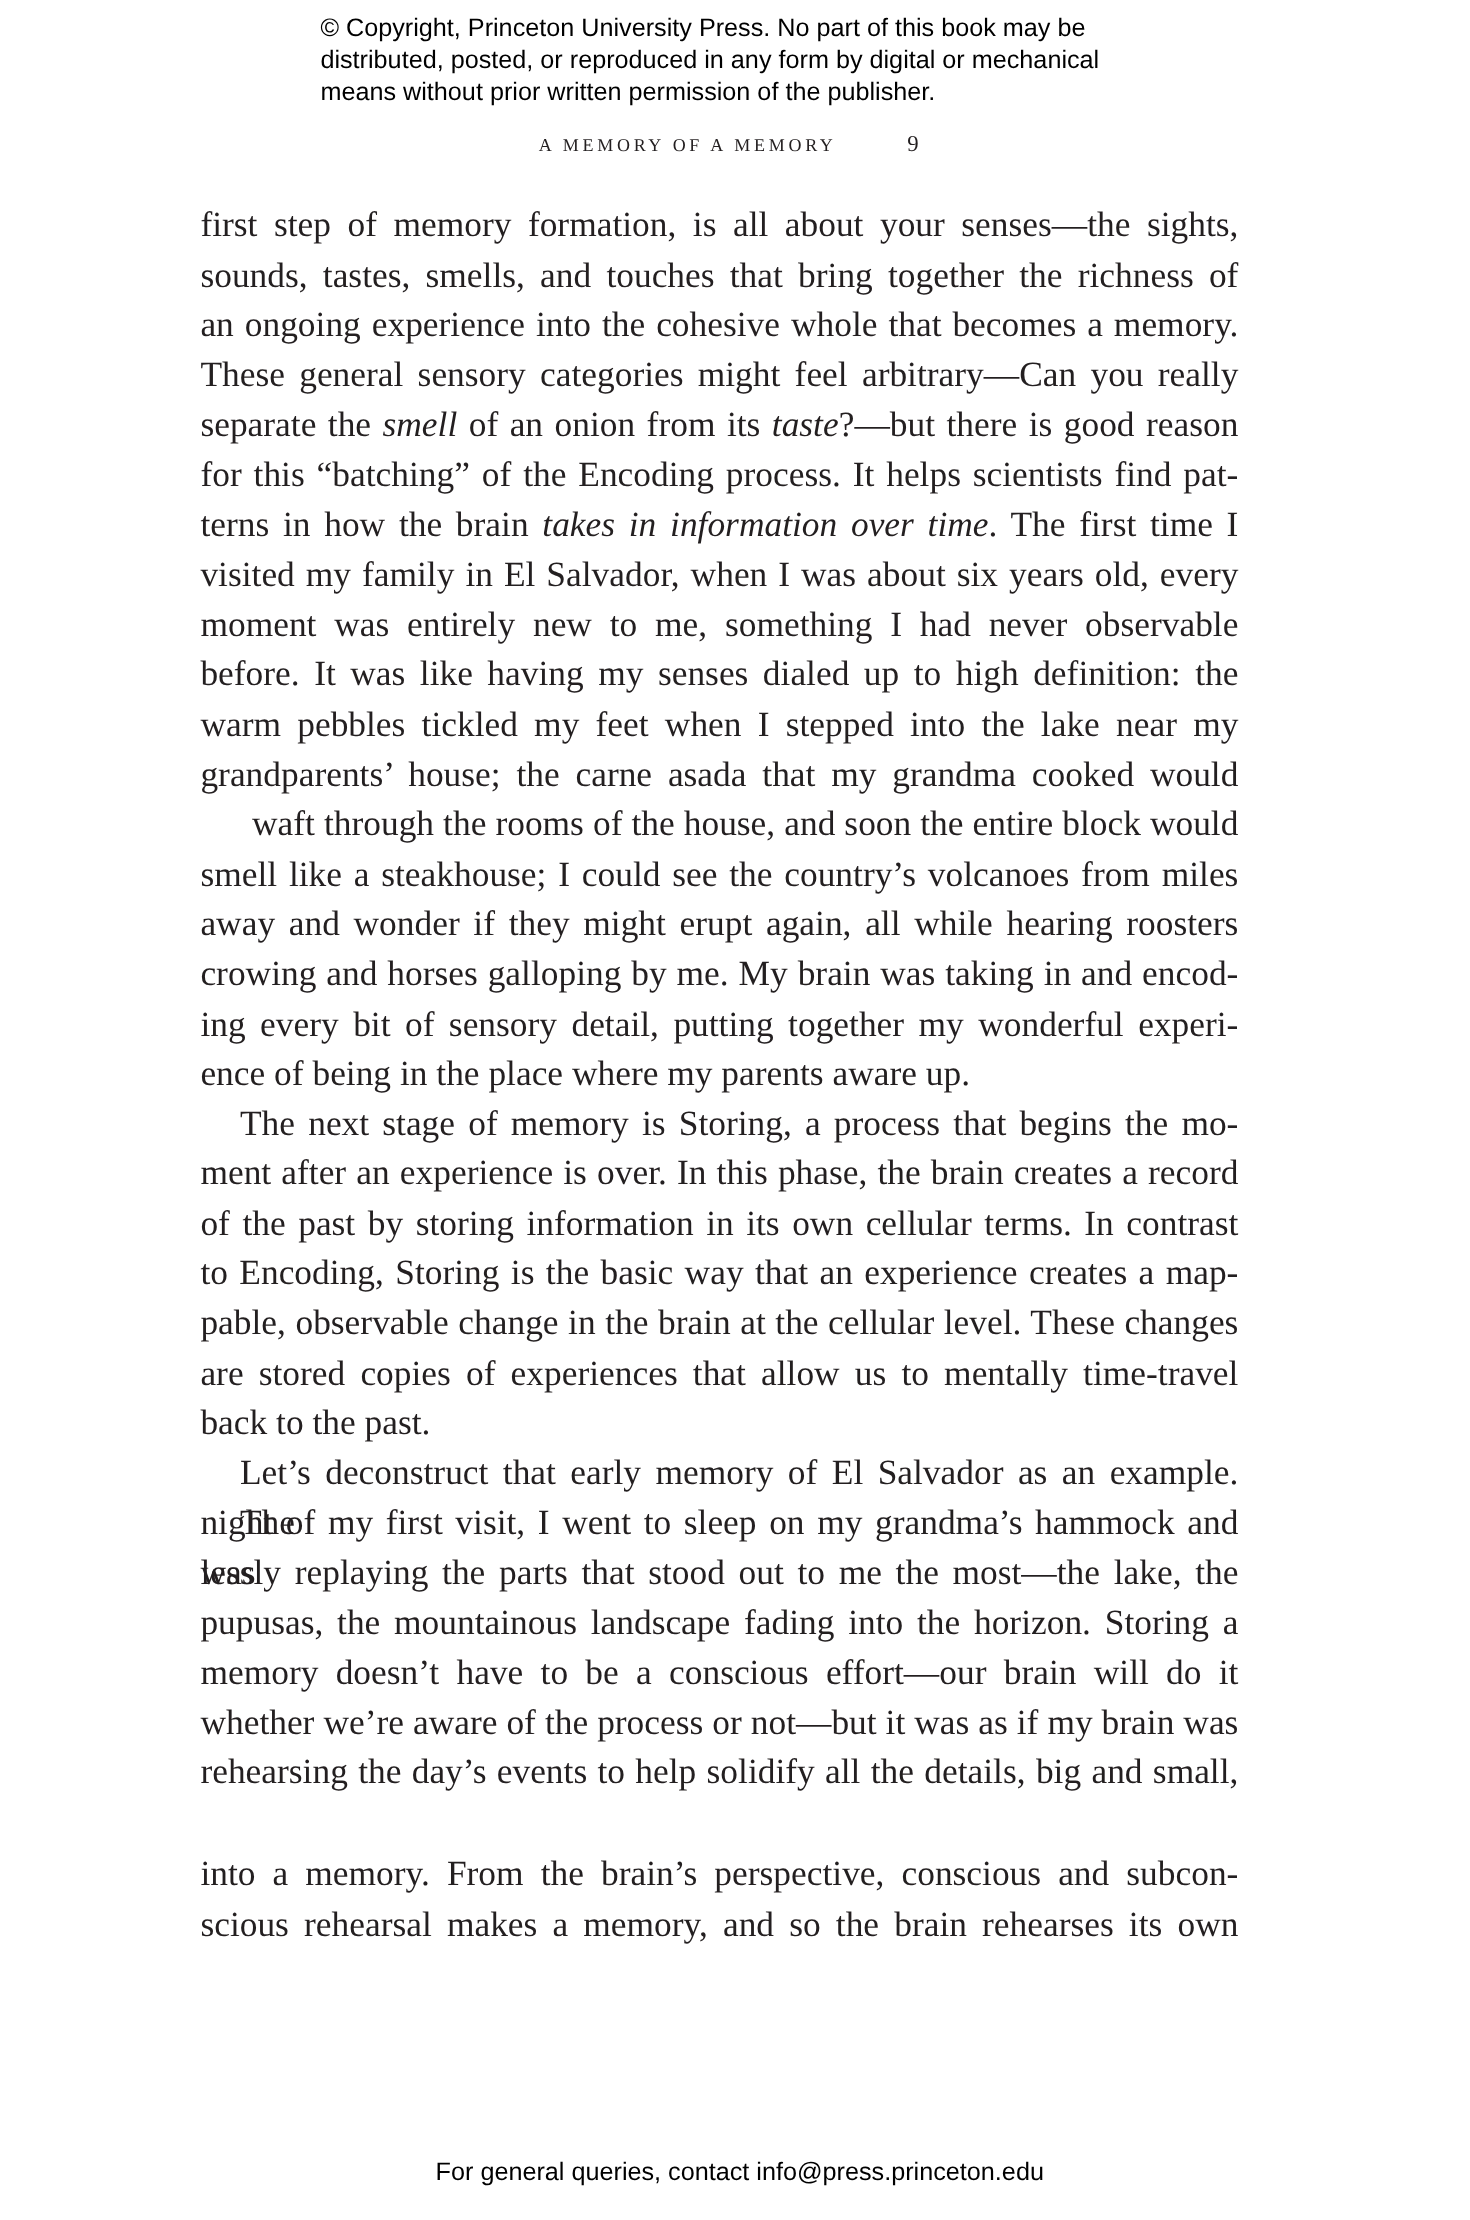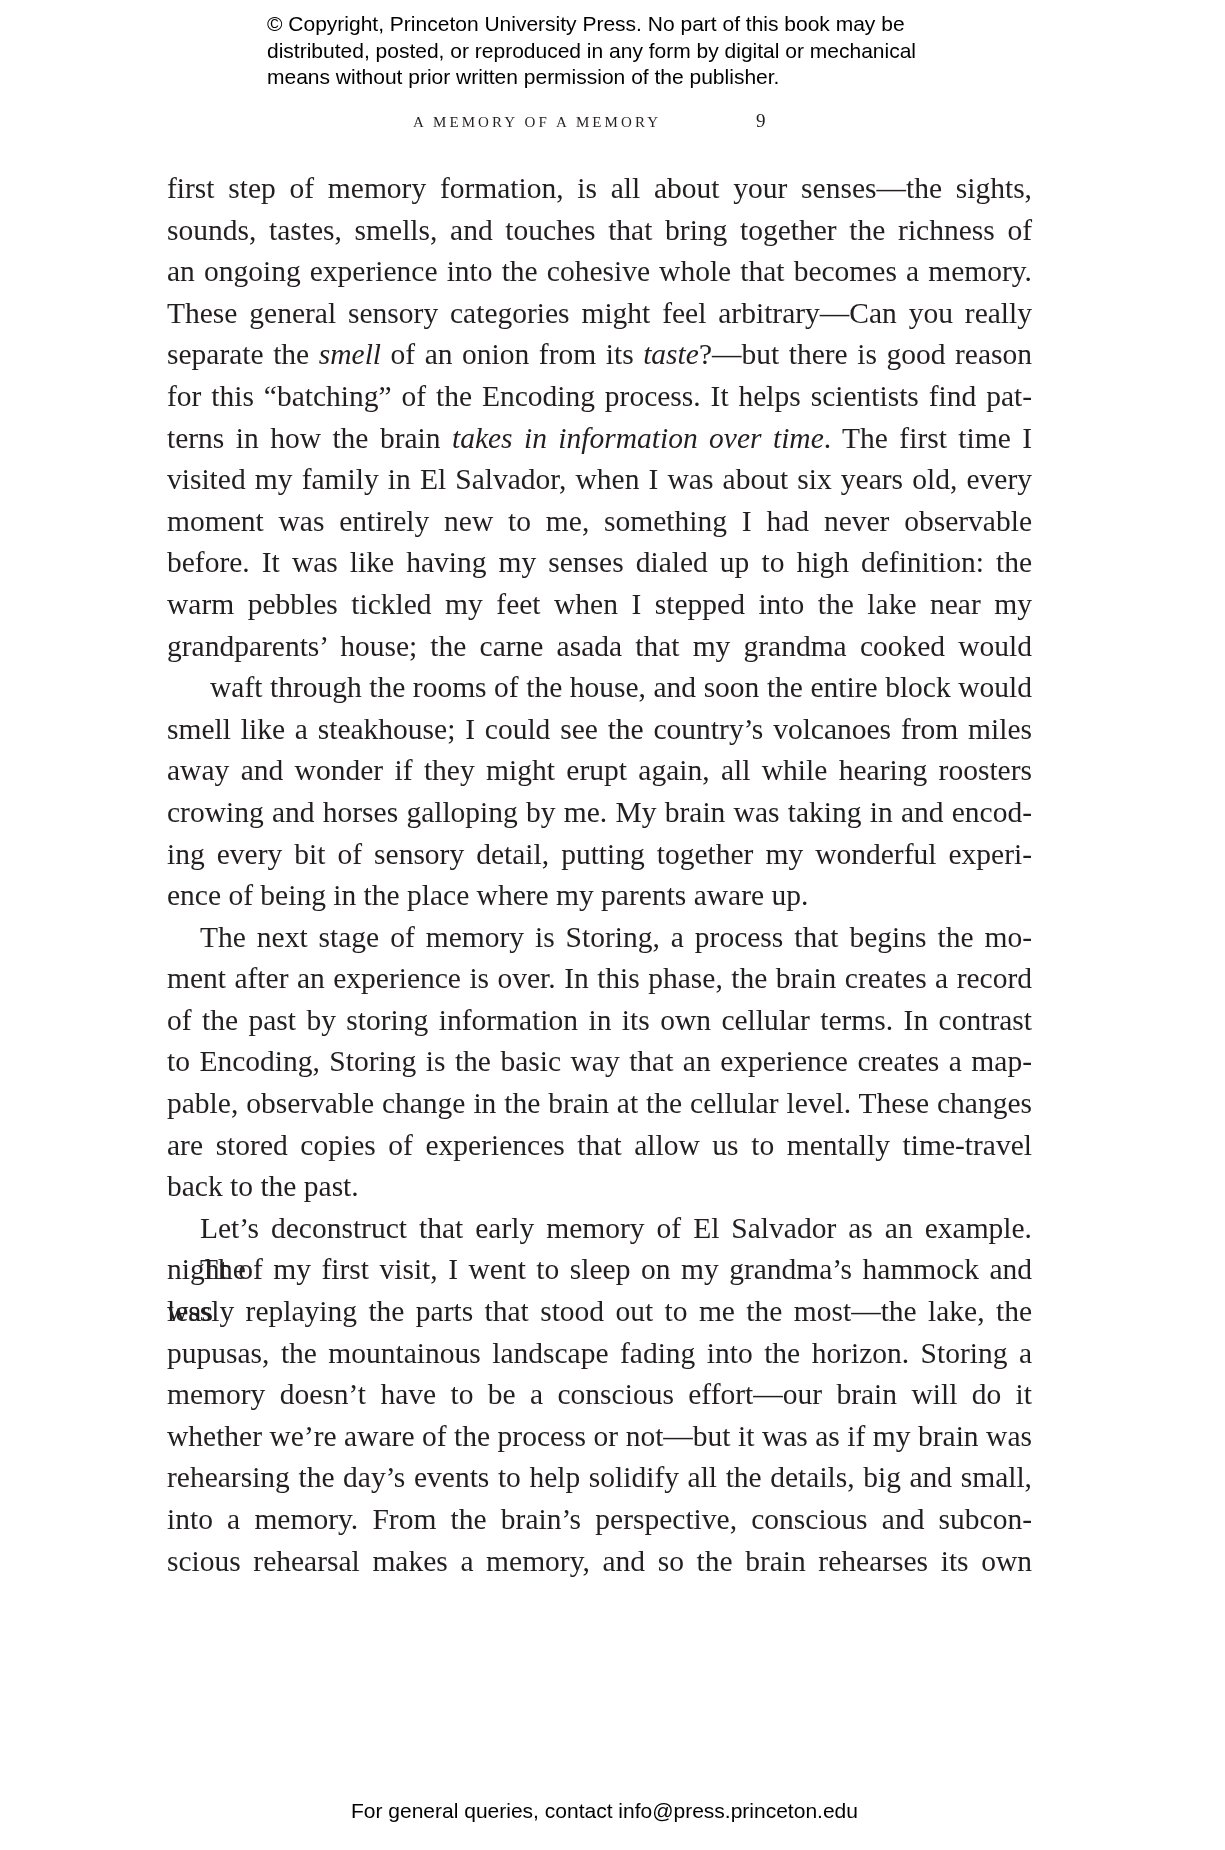--- a/index.html
+++ b/index.html
@@ -33,21 +33,21 @@
     left: 0;
     top: 112px;
     width: 1225px;
     font-family: "Liberation Serif", serif;
     font-size: 15px;
     line-height: 20px;
     color: #231f20;
   }
   .running-head .rh-title {
     position: absolute;
-    left: 413px;
+    left: 449px;
     letter-spacing: 3.1px;
     text-transform: uppercase;
     white-space: nowrap;
   }
   .running-head .rh-page {
     position: absolute;
     left: 756px;
     font-size: 19px;
     top: -1px;
   }
@@ -88,21 +88,21 @@
     top: 1799px;
     width: 1225px;
     text-align: left;
     font-family: "Liberation Sans", sans-serif;
     font-size: 21px;
     line-height: 24px;
     color: #000000;
   }
   .footer span {
     position: absolute;
-    left: 351px;
+    left: 363px;
     white-space: nowrap;
   }
 </style>
 </head>
 <body>
 
 <div class="copyright">
   <span class="cline">© Copyright, Princeton University Press. No part of this book may be</span>
   <span class="cline">distributed, posted, or reproduced in any form by digital or mechanical</span>
   <span class="cline">means without prior written permission of the publisher.</span>
@@ -139,19 +139,19 @@
   <div class="line" style="white-space: normal;"><span style="white-space: normal;">pable, observable change in the brain at the cellular level. These changes</span></div>
   <div class="line" style="white-space: normal;"><span style="white-space: normal;">are stored copies of experiences that allow us to mentally time-travel</span></div>
   <div class="line last" style="white-space: normal;"><span style="white-space: normal;">back to the past.</span></div>
   <div class="line indent" style="white-space: normal;"><span style="white-space: normal;">Let’s deconstruct that early memory of El Salvador as an example. The</span></div>
   <div class="line" style="white-space: normal;"><span style="white-space: normal;">night of my first visit, I went to sleep on my grandma’s hammock and was</span></div>
   <div class="line" style="white-space: normal;"><span style="white-space: normal;">lessly replaying the parts that stood out to me the most—the lake, the</span></div>
   <div class="line" style="white-space: normal;"><span style="white-space: normal;">pupusas, the mountainous landscape fading into the horizon. Storing a</span></div>
   <div class="line" style="white-space: normal;"><span style="white-space: normal;">memory doesn’t have to be a conscious effort—our brain will do it</span></div>
   <div class="line" style="white-space: normal;"><span style="white-space: normal;">whether we’re aware of the process or not—but it was as if my brain was</span></div>
   <div class="line" style="white-space: normal;"><span style="white-space: normal;">rehearsing the day’s events to help solidify all the details, big and small,</span></div>
-  <div class="line" style="white-space: normal;"><span style="white-space: normal;">into a memory. From the brain’s perspective, conscious and subcon-</span></div>
+  <div class="line" style="white-space: normal; margin-top: 43px;"><span style="white-space: normal;">into a memory. From the brain’s perspective, conscious and subcon-</span></div>
   <div class="line" style="white-space: normal;"><span style="white-space: normal;">scious rehearsal makes a memory, and so the brain rehearses its own</span></div>
 </div>
 
 <div class="footer">
   <span>For general queries, contact info@press.princeton.edu</span>
 </div>
 
 </body></html>

